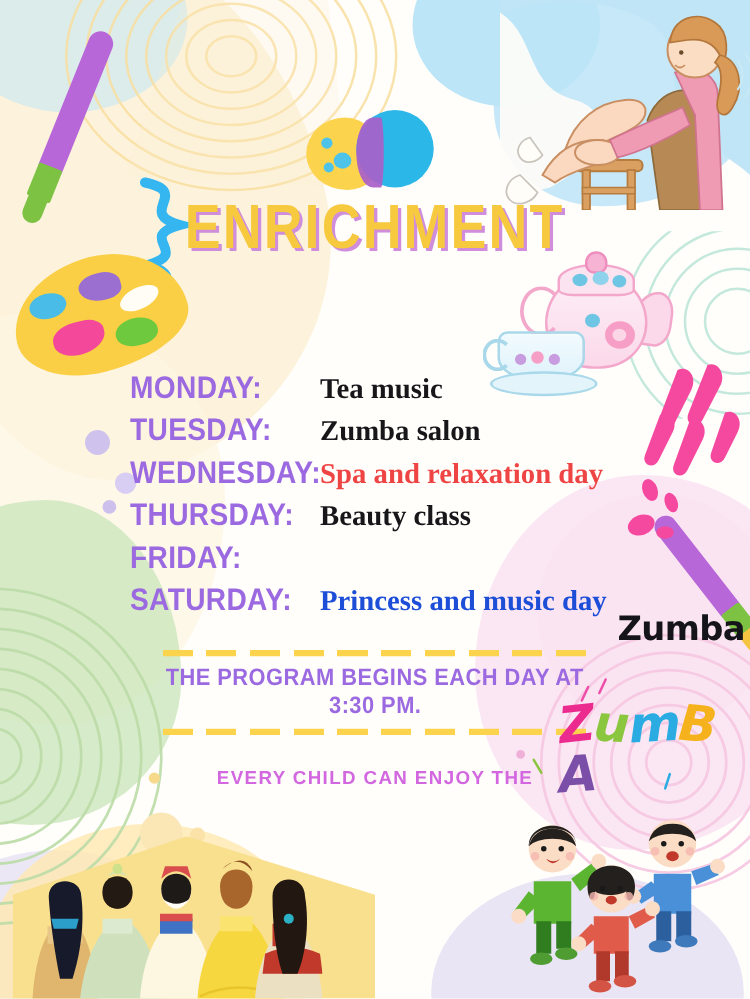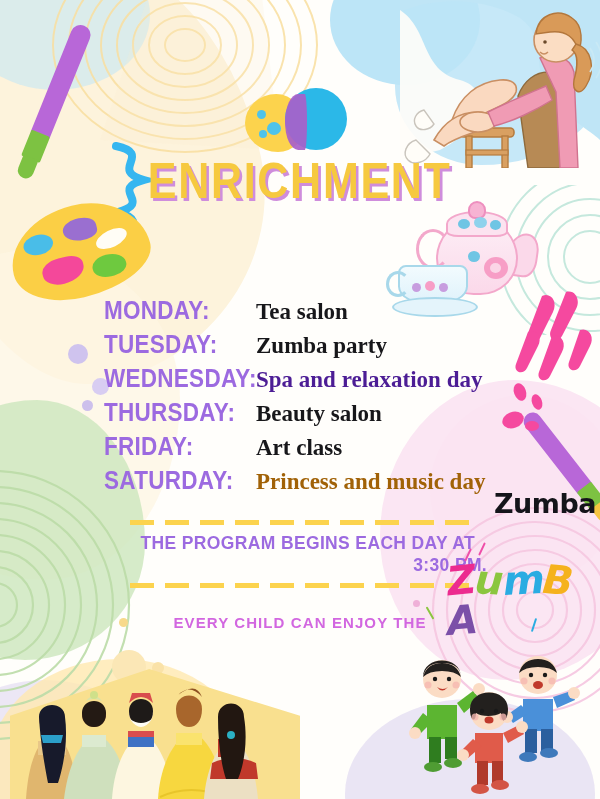--- a/index.html
+++ b/index.html
@@ -102,21 +102,21 @@
     text-transform:uppercase;line-height:1;
     transform:scaleX(.9);transform-origin:left center;
   }
   .activity{
     color:#17171a;font-weight:700;font-size:23px;
     font-family:"Liberation Serif", serif;
     line-height:1;white-space:nowrap;
   }
 
   
-  .notice{position:absolute;left:0;right:0;top:520px;z-index:6;text-align:right;}
+  .notice{position:absolute;left:0;right:0;top:520px;z-index:6;text-align:center;}
   .dashrule{
     height:5px;margin:0 auto;width:340px;
     background-image:repeating-linear-gradient(to right,#fcd34d 0,#fcd34d 24px,transparent 24px,transparent 35px);
   }
   .notice-text{
     color:#9c6ae0;font-weight:700;font-size:19px;
     font-family:"Liberation Sans", sans-serif;font-stretch:condensed;
     letter-spacing:.4px;line-height:1.18;margin:7px auto 6px;width:380px;
     text-transform:uppercase;
   }
@@ -387,41 +387,40 @@
     </g>
   </svg>
 
   <div class="title-wrap">
     <div class="title-line l1"><span class="t" style="color: rgb(246, 201, 63); text-shadow: rgb(207, 141, 220) 3px 3px 0px;">ENRICHMENT</span></div>
   </div>
 
   <div class="schedule">
     <div class="row">
       <div class="day" style="color: rgb(156, 106, 224);">Monday:</div>
-      <div class="activity" style="color: rgb(23, 23, 26);">Tea salon</div>
+      <div class="activity" style="color: rgb(23, 23, 26);">Tea music</div>
     </div>
     <div class="row">
       <div class="day" style="color: rgb(156, 106, 224);">Tuesday:</div>
-      <div class="activity" style="color: rgb(23, 23, 26);">Zumba party</div>
+      <div class="activity" style="color: rgb(23, 23, 26);">Zumba salon</div>
     </div>
     <div class="row">
       <div class="day" style="color: rgb(156, 106, 224);">Wednesday:</div>
-      <div class="activity" style="color: #4c1d95;">Spa and relaxation day</div>
+      <div class="activity" style="color: #ef4444;">Spa and relaxation day</div>
     </div>
     <div class="row">
       <div class="day" style="color: rgb(156, 106, 224);">Thursday:</div>
-      <div class="activity" style="color: rgb(23, 23, 26);">Beauty salon</div>
+      <div class="activity" style="color: rgb(23, 23, 26);">Beauty class</div>
     </div>
     <div class="row">
       <div class="day" style="color: rgb(156, 106, 224);">Friday:</div>
-      <div class="activity" style="color: rgb(23, 23, 26);">Art class</div>
     </div>
     <div class="row">
       <div class="day" style="color: rgb(156, 106, 224);">Saturday:</div>
-      <div class="activity" style="color: #a16207;">Princess and music day</div>
+      <div class="activity" style="color: #1d4ed8;">Princess and music day</div>
     </div>
   </div>
 
   <div class="notice">
     <div class="dashrule" style="background-image: repeating-linear-gradient(to right, rgb(252, 211, 77) 0px, rgb(252, 211, 77) 24px, transparent 24px, transparent 35px);"></div>
     <div class="notice-text" style="color: rgb(156, 106, 224);">
       <span>THE PROGRAM BEGINS EACH DAY AT</span><br>
       <span>3:30 PM.</span>
     </div>
     <div class="dashrule" style="background-image: repeating-linear-gradient(to right, rgb(252, 211, 77) 0px, rgb(252, 211, 77) 24px, transparent 24px, transparent 35px);"></div>

